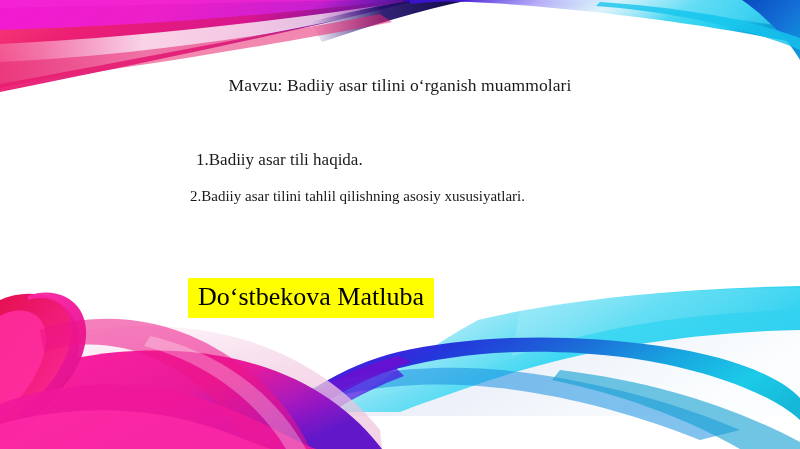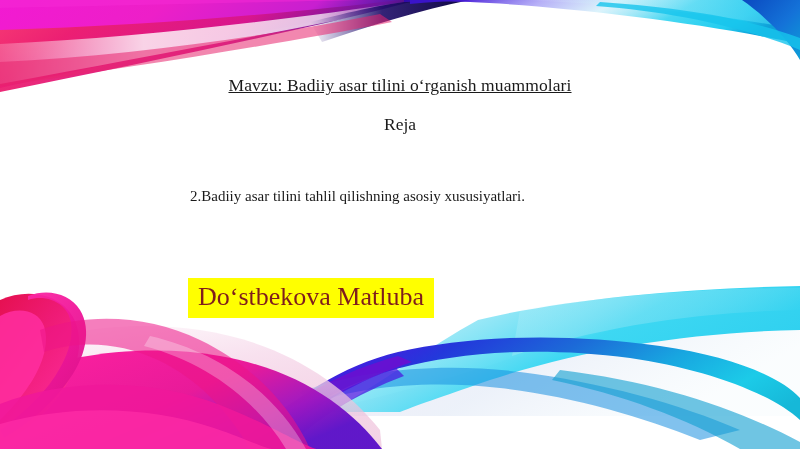--- a/index.html
+++ b/index.html
@@ -31,21 +31,20 @@
   .slide-title {
     position: absolute;
     left: 0;
     top: 75px;
     width: 800px;
     text-align: center;
     font-size: 17.5px;
     color: #1a1a1a;
     letter-spacing: 0.1px;
     white-space: nowrap;
-    text-decoration: underline;
   }
   .reja-heading {
     position: absolute;
     left: 0;
     top: 114px;
     width: 800px;
     text-align: center;
     font-size: 17.5px;
     color: #1a1a1a;
   }
@@ -65,21 +64,21 @@
     color: #1a1a1a;
     white-space: nowrap;
   }
   .author-name {
     position: absolute;
     left: 188px;
     top: 278px;
     padding: 4px 10px 6px 10px;
     background: #ffff00;
     font-size: 26px;
-    color: #7f1d1d;
+    color: #000000;
     line-height: 1.15;
     white-space: nowrap;
   }
 </style>
 </head>
 <body>
 
 <div id="slide">
 
   <svg class="deco-layer" viewBox="0 0 800 449" preserveAspectRatio="none" xmlns="http://www.w3.org/2000/svg">
@@ -218,21 +217,21 @@
       <path d="M0,404 C60,380 140,378 206,400 C264,420 308,449 318,449 L0,449 Z" fill="#f0179a" opacity="0.85"></path>
       <path d="M0,424 C70,404 150,406 214,428 C244,438 266,449 272,449 L0,449 Z" fill="#ff2ea6" opacity="0.7"></path>
       <path d="M150,336 C220,352 276,394 306,449 L286,449 C256,400 206,362 144,346 Z" fill="#ffffff" opacity="0.28"></path>
     </g>
   </svg>
 
   <div class="content">
 
     <div class="slide-title">Mavzu: Badiiy asar tilini oʻrganish muammolari</div>
 
-    <div class="reja-heading">Reja</div>
-
+
+    <div class="plan-item-1">1.Badiiy asar tili haqida.</div>
 
     <div class="plan-item-2">2.Badiiy asar tilini tahlil qilishning asosiy xususiyatlari.</div>
 
     <div class="author-name">Doʻstbekova Matluba</div>
 
   </div>
 </div>
 
 </body></html>

